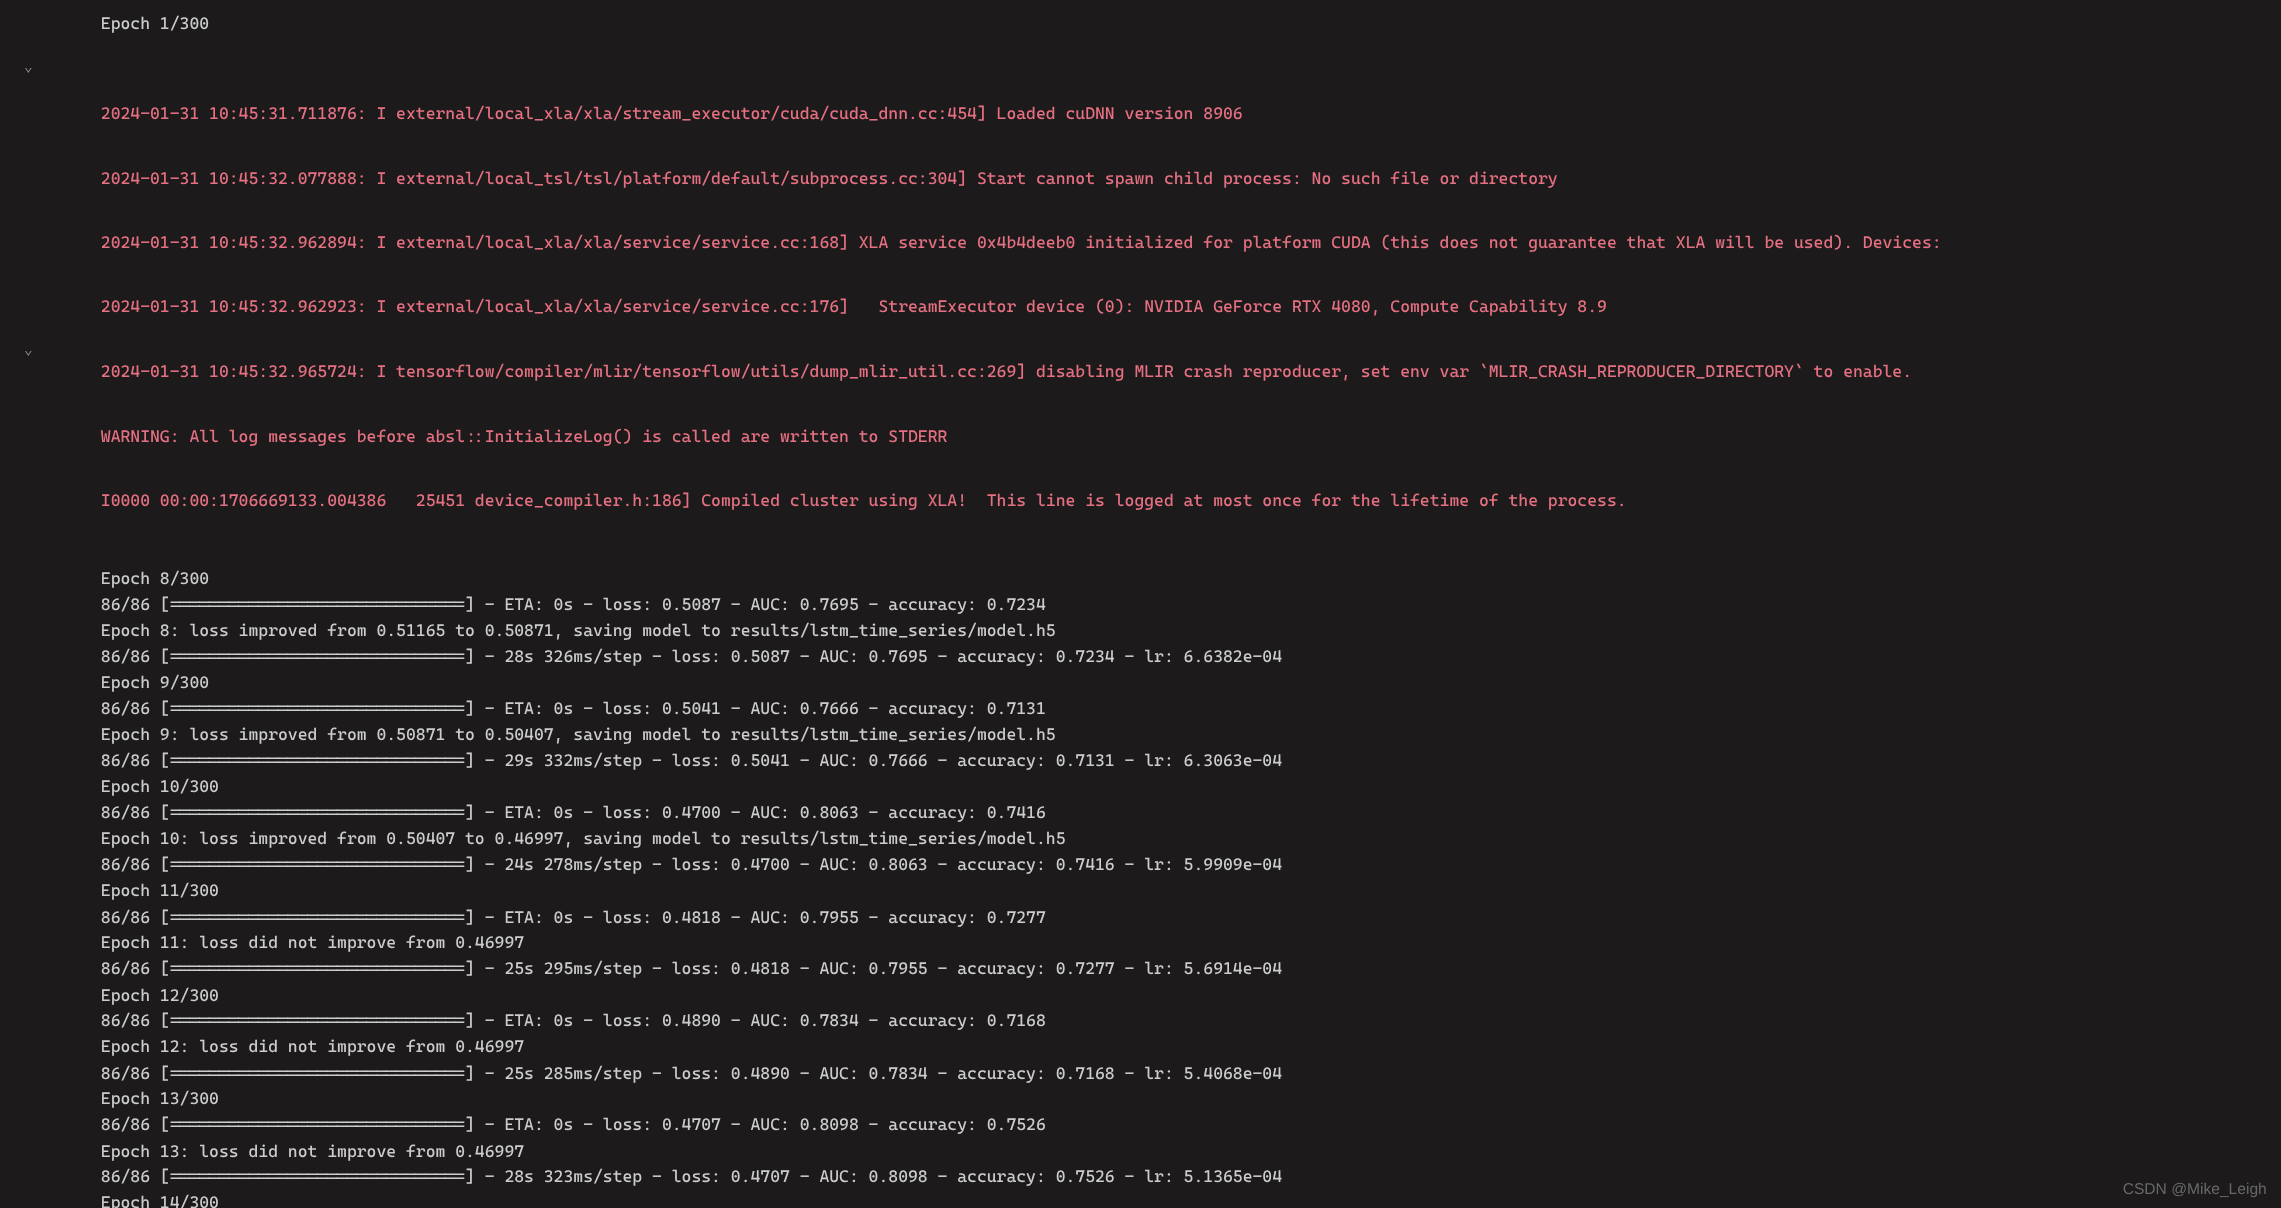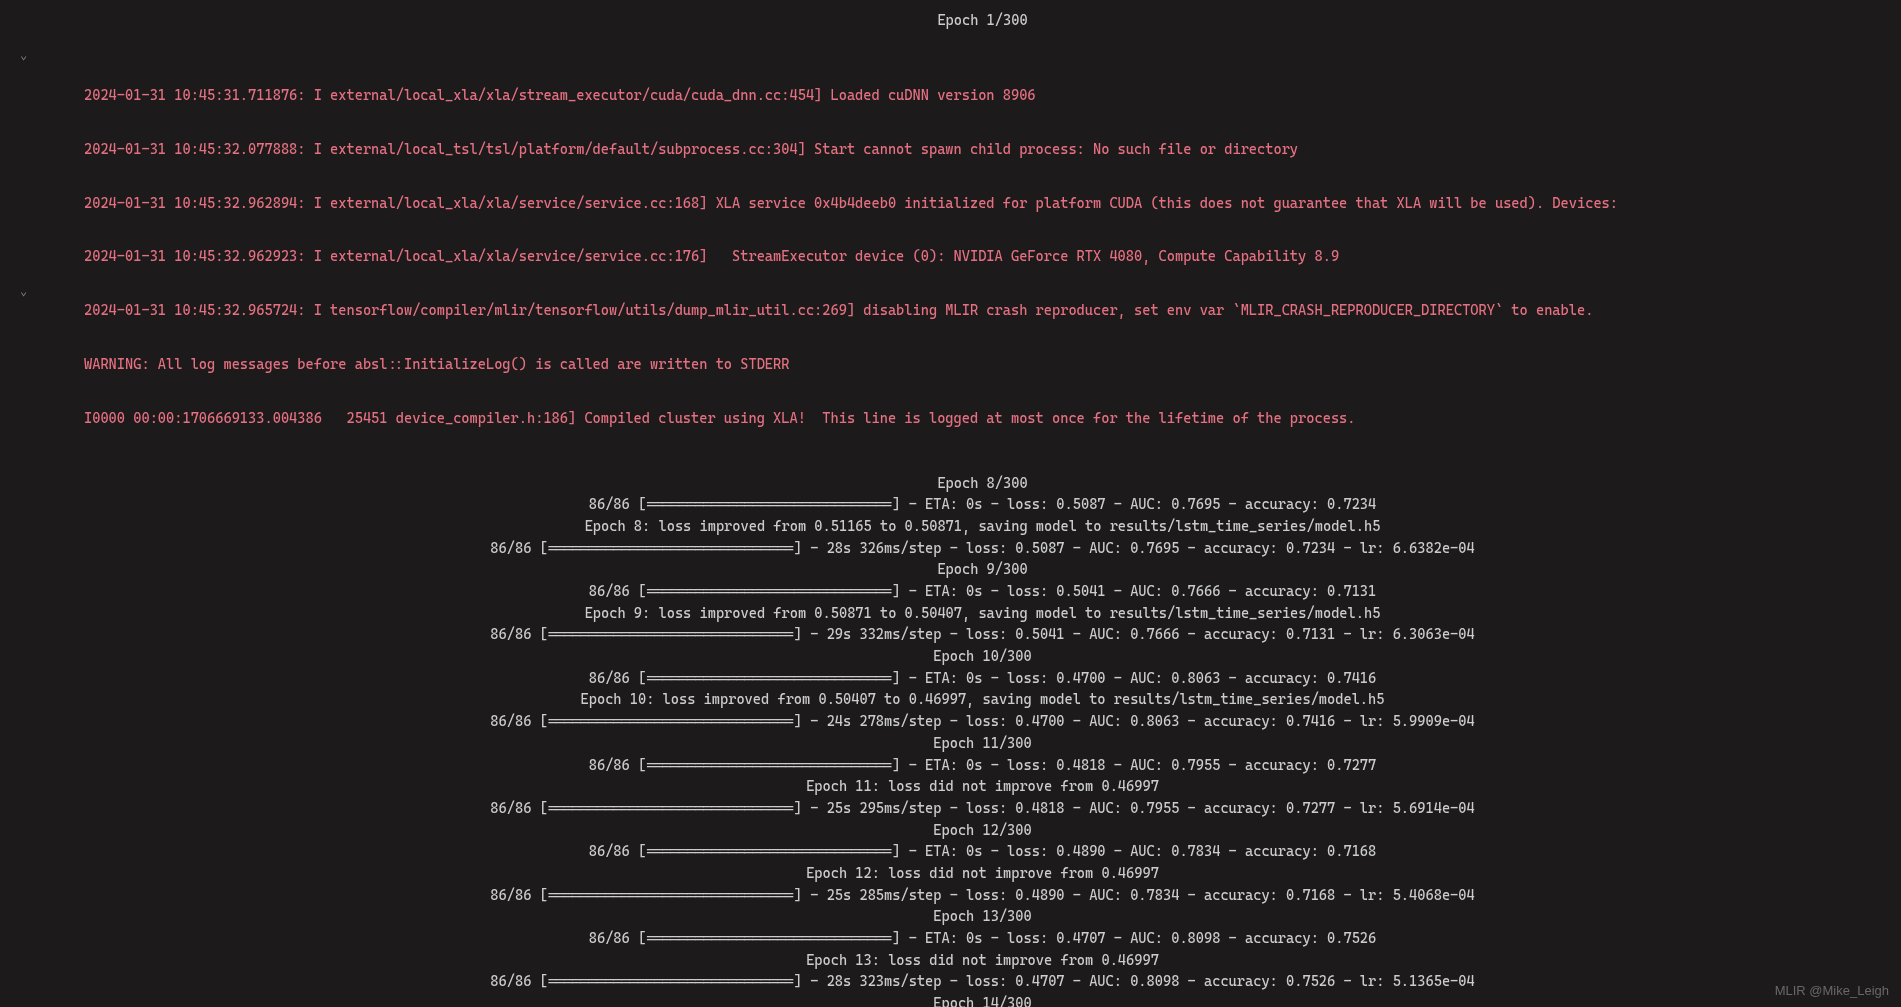--- a/index.html
+++ b/index.html
@@ -32,21 +32,20 @@
       cursor: pointer;
       user-select: none;
     }
     .output-block {
       padding-left: 42px;
       white-space: pre-wrap;
       word-break: break-word;
     }
     .line-white {
       color: #cccccc;
-      text-align: center;
     }
     .line-red {
       color: #e57082;
       margin-top: 32px;
     }
     .blank-line {
       height: 1.55em;
     }
     .watermark {
       position: fixed;
@@ -61,13 +60,13 @@
 </head>
 <body>
 
 <div class="gutter">
     <span class="collapse-arrow" style="top: 46px;">⌄</span>
     <span class="collapse-arrow" style="top: 282px;">⌄</span>
   </div>
 
 <div class="output-block"><div class="line-white">Epoch 1/300</div><div class="blank-line"></div><div class="line-red">2024-01-31 10:45:31.711876: I external/local_xla/xla/stream_executor/cuda/cuda_dnn.cc:454] Loaded cuDNN version 8906</div><div class="line-red">2024-01-31 10:45:32.077888: I external/local_tsl/tsl/platform/default/subprocess.cc:304] Start cannot spawn child process: No such file or directory</div><div class="line-red">2024-01-31 10:45:32.962894: I external/local_xla/xla/service/service.cc:168] XLA service 0x4b4deeb0 initialized for platform CUDA (this does not guarantee that XLA will be used). Devices:</div><div class="line-red">2024-01-31 10:45:32.962923: I external/local_xla/xla/service/service.cc:176]   StreamExecutor device (0): NVIDIA GeForce RTX 4080, Compute Capability 8.9</div><div class="line-red">2024-01-31 10:45:32.965724: I tensorflow/compiler/mlir/tensorflow/utils/dump_mlir_util.cc:269] disabling MLIR crash reproducer, set env var `MLIR_CRASH_REPRODUCER_DIRECTORY` to enable.</div><div class="line-red">WARNING: All log messages before absl::InitializeLog() is called are written to STDERR</div><div class="line-red">I0000 00:00:1706669133.004386   25451 device_compiler.h:186] Compiled cluster using XLA!  This line is logged at most once for the lifetime of the process.</div><div class="blank-line"></div><div class="blank-line"></div><div class="line-white">Epoch 8/300</div><div class="line-white">86/86 [==============================] - ETA: 0s - loss: 0.5087 - AUC: 0.7695 - accuracy: 0.7234</div><div class="line-white">Epoch 8: loss improved from 0.51165 to 0.50871, saving model to results/lstm_time_series/model.h5</div><div class="line-white">86/86 [==============================] - 28s 326ms/step - loss: 0.5087 - AUC: 0.7695 - accuracy: 0.7234 - lr: 6.6382e-04</div><div class="line-white">Epoch 9/300</div><div class="line-white">86/86 [==============================] - ETA: 0s - loss: 0.5041 - AUC: 0.7666 - accuracy: 0.7131</div><div class="line-white">Epoch 9: loss improved from 0.50871 to 0.50407, saving model to results/lstm_time_series/model.h5</div><div class="line-white">86/86 [==============================] - 29s 332ms/step - loss: 0.5041 - AUC: 0.7666 - accuracy: 0.7131 - lr: 6.3063e-04</div><div class="line-white">Epoch 10/300</div><div class="line-white">86/86 [==============================] - ETA: 0s - loss: 0.4700 - AUC: 0.8063 - accuracy: 0.7416</div><div class="line-white">Epoch 10: loss improved from 0.50407 to 0.46997, saving model to results/lstm_time_series/model.h5</div><div class="line-white">86/86 [==============================] - 24s 278ms/step - loss: 0.4700 - AUC: 0.8063 - accuracy: 0.7416 - lr: 5.9909e-04</div><div class="line-white">Epoch 11/300</div><div class="line-white">86/86 [==============================] - ETA: 0s - loss: 0.4818 - AUC: 0.7955 - accuracy: 0.7277</div><div class="line-white">Epoch 11: loss did not improve from 0.46997</div><div class="line-white">86/86 [==============================] - 25s 295ms/step - loss: 0.4818 - AUC: 0.7955 - accuracy: 0.7277 - lr: 5.6914e-04</div><div class="line-white">Epoch 12/300</div><div class="line-white">86/86 [==============================] - ETA: 0s - loss: 0.4890 - AUC: 0.7834 - accuracy: 0.7168</div><div class="line-white">Epoch 12: loss did not improve from 0.46997</div><div class="line-white">86/86 [==============================] - 25s 285ms/step - loss: 0.4890 - AUC: 0.7834 - accuracy: 0.7168 - lr: 5.4068e-04</div><div class="line-white">Epoch 13/300</div><div class="line-white">86/86 [==============================] - ETA: 0s - loss: 0.4707 - AUC: 0.8098 - accuracy: 0.7526</div><div class="line-white">Epoch 13: loss did not improve from 0.46997</div><div class="line-white">86/86 [==============================] - 28s 323ms/step - loss: 0.4707 - AUC: 0.8098 - accuracy: 0.7526 - lr: 5.1365e-04</div><div class="line-white">Epoch 14/300</div></div>
 
-<div class="watermark">MLIR @Mike_Leigh</div>
+<div class="watermark">CSDN @Mike_Leigh</div>
 
 </body></html>

